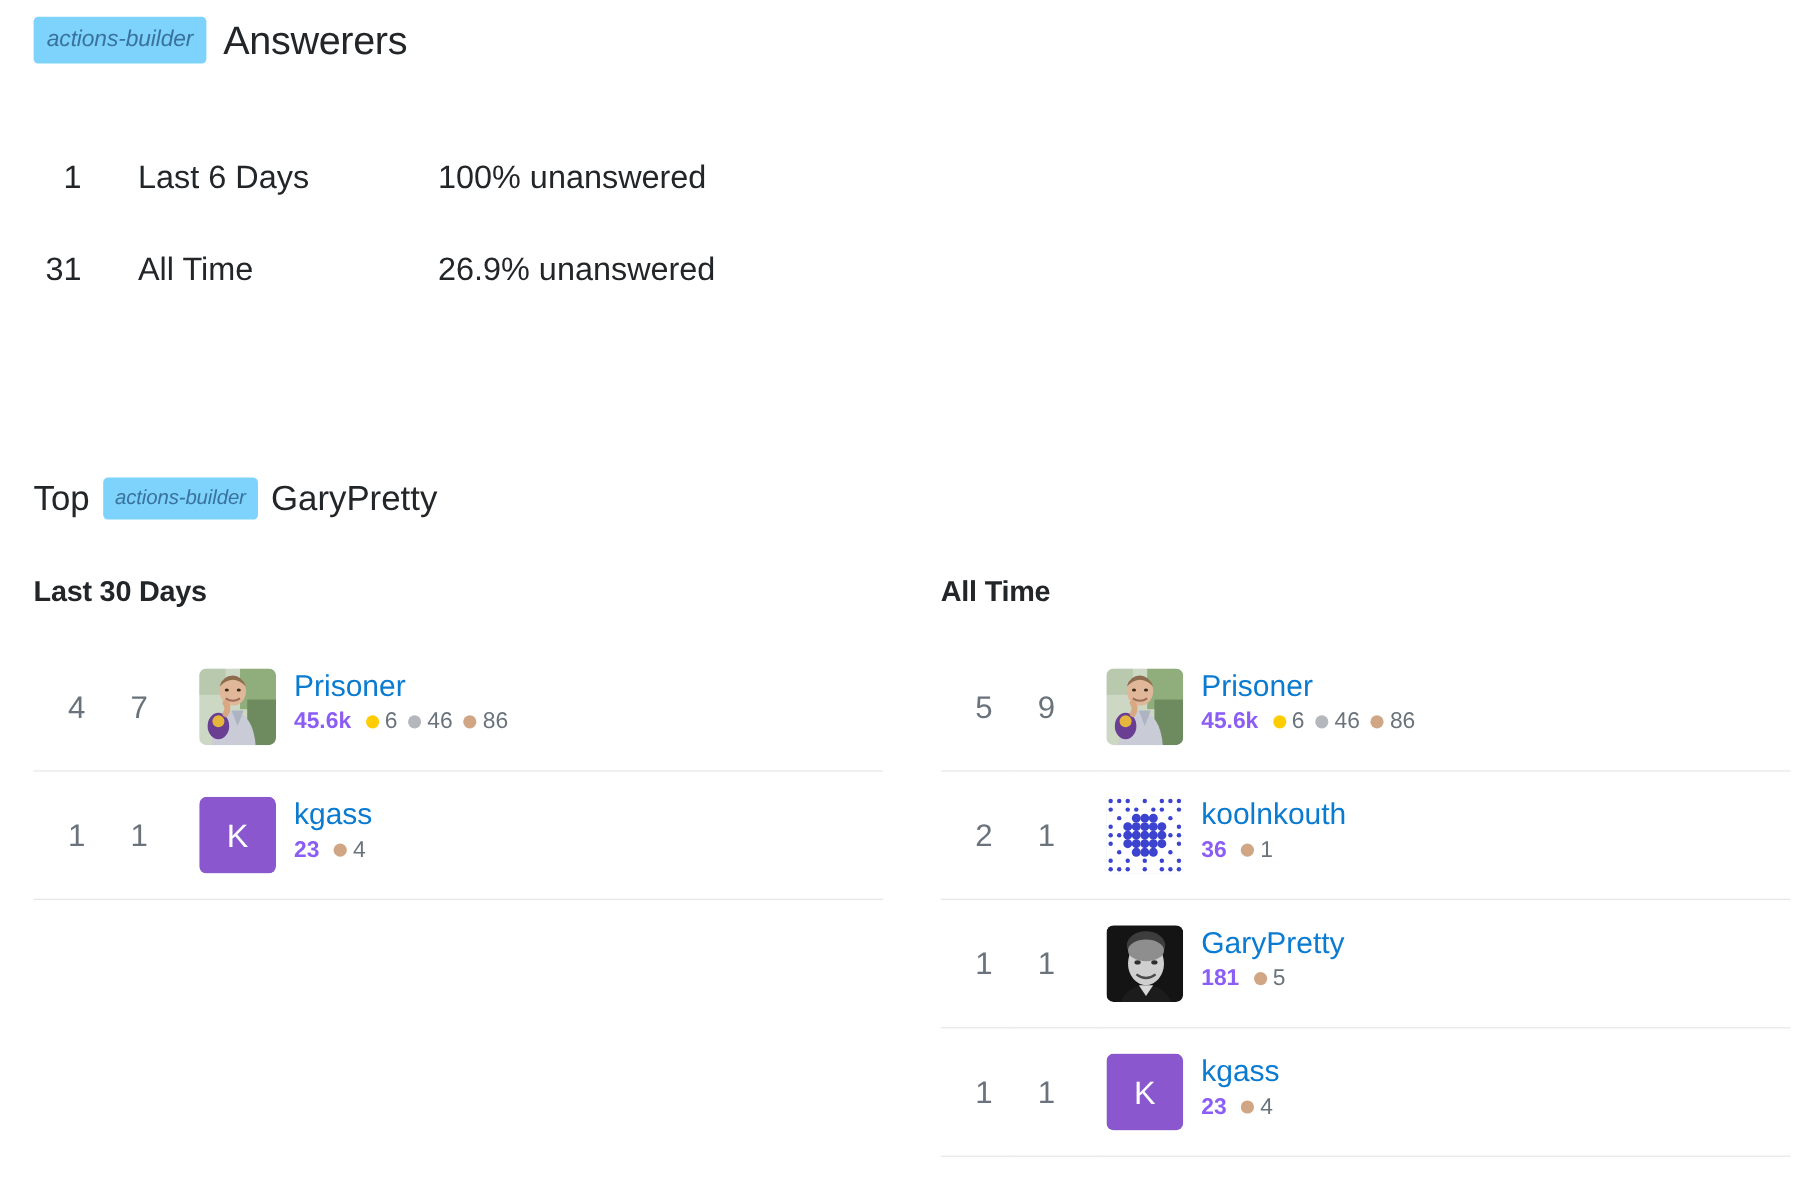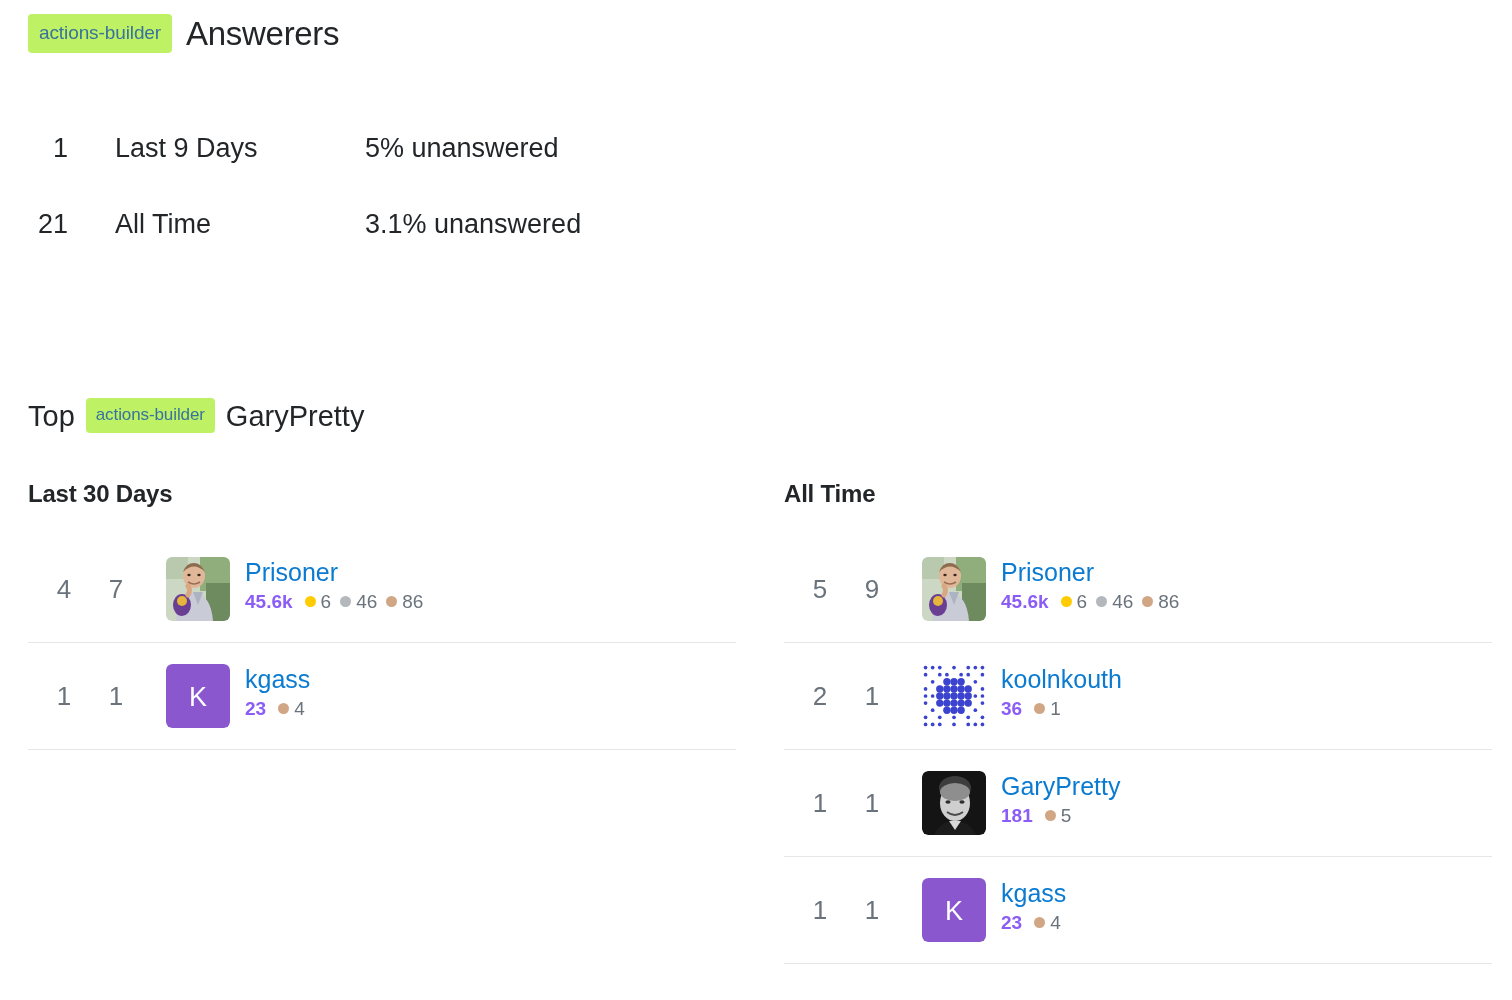--- a/index.html
+++ b/index.html
@@ -21,28 +21,29 @@
   .questions-header {
     position: absolute;
     left: 28px;
     top: 14px;
     display: flex;
     align-items: center;
     gap: 14px;
   }
   .tag-chip {
     display: inline-block;
-    background: #bef264;
+    background: #7dd3fc;
     color: #39739d;
     font-size: 19px;
     line-height: 1;
     padding: 9px 11px 11px 11px;
     border-radius: 4px;
     white-space: nowrap;
     letter-spacing: -0.1px;
+    font-style: italic;
   }
   .tag-chip.small {
     font-size: 17px;
     padding: 8px 10px 10px 10px;
   }
   .header-title {
     font-size: 33px;
     font-weight: 400;
     color: #232629;
     letter-spacing: -0.3px;
@@ -200,27 +201,27 @@
 
 <div class="questions-header">
   <span class="tag-chip">actions-builder</span>
   <span class="header-title">Answerers</span>
 </div>
 
 <table class="stats-table">
   <tbody>
     <tr>
       <td class="stats-count">1</td>
-      <td class="stats-label">Last 9 Days</td>
-      <td class="stats-pct">5% unanswered</td>
+      <td class="stats-label">Last 6 Days</td>
+      <td class="stats-pct">100% unanswered</td>
     </tr>
     <tr>
-      <td class="stats-count">21</td>
+      <td class="stats-count">31</td>
       <td class="stats-label">All Time</td>
-      <td class="stats-pct">3.1% unanswered</td>
+      <td class="stats-pct">26.9% unanswered</td>
     </tr>
   </tbody>
 </table>
 
 <div class="answerers-header">
   <span class="word">Top</span>
   <span class="tag-chip small">actions-builder</span>
   <span class="word">GaryPretty</span>
 </div>
 

